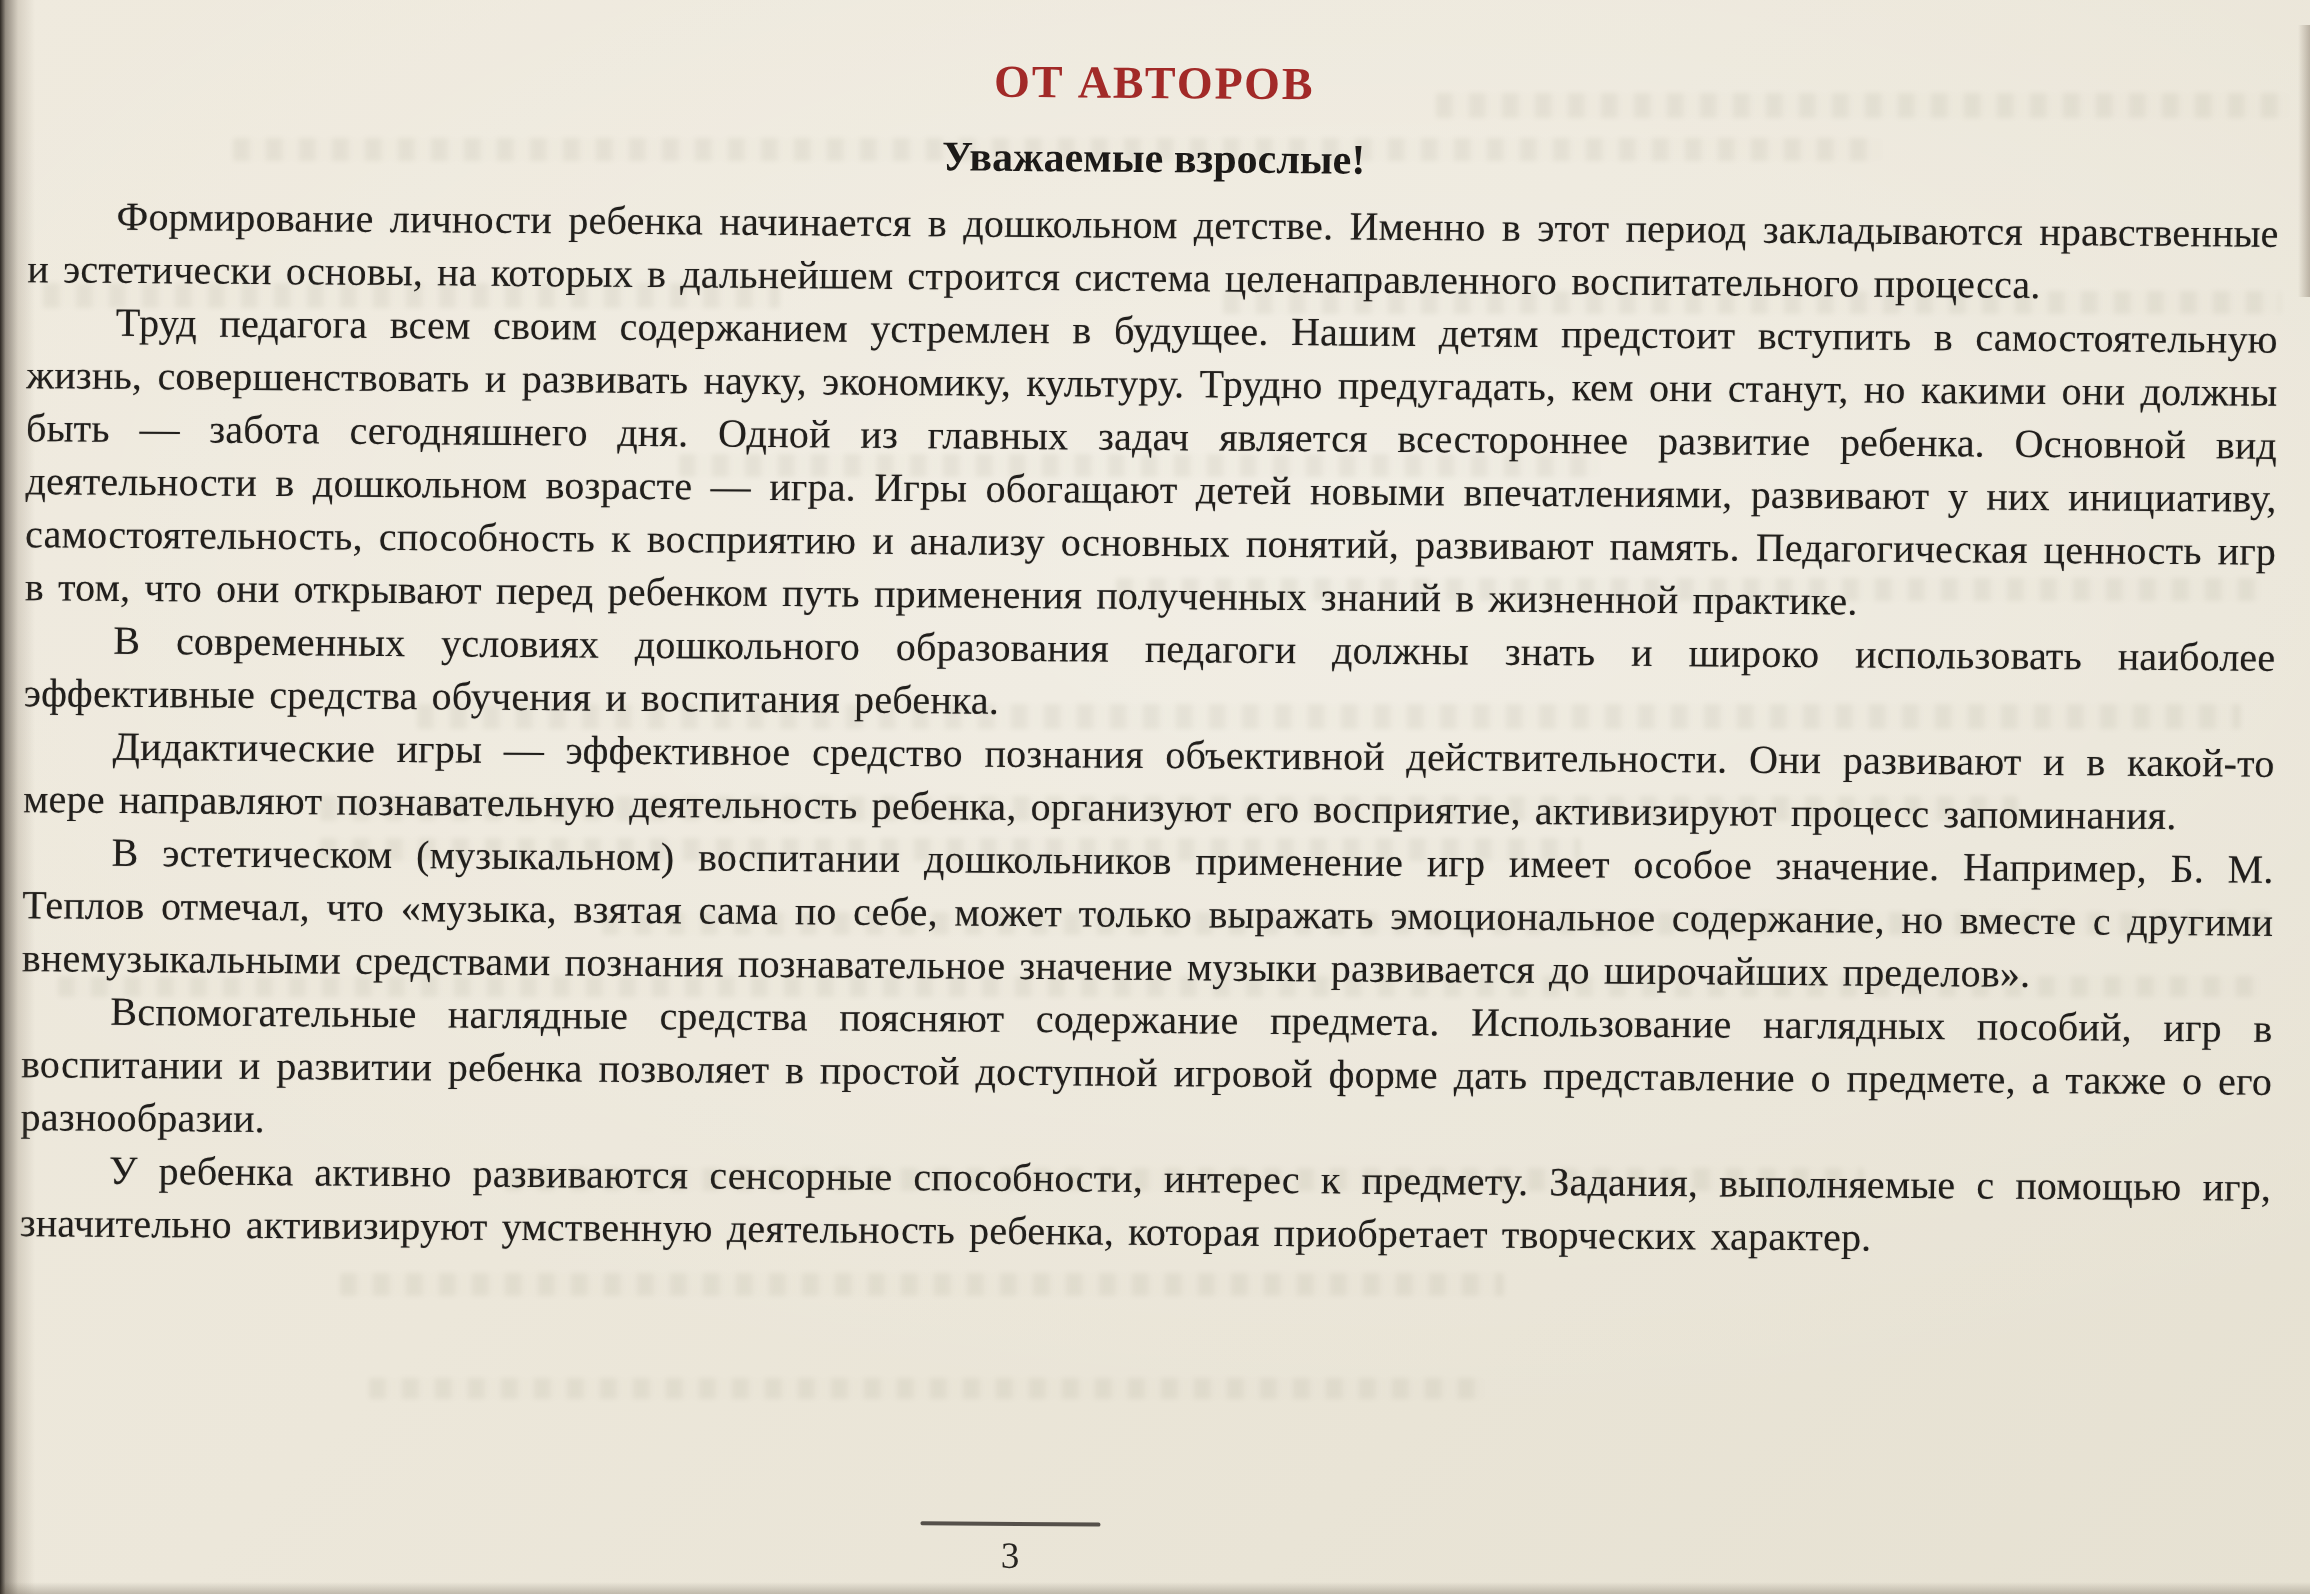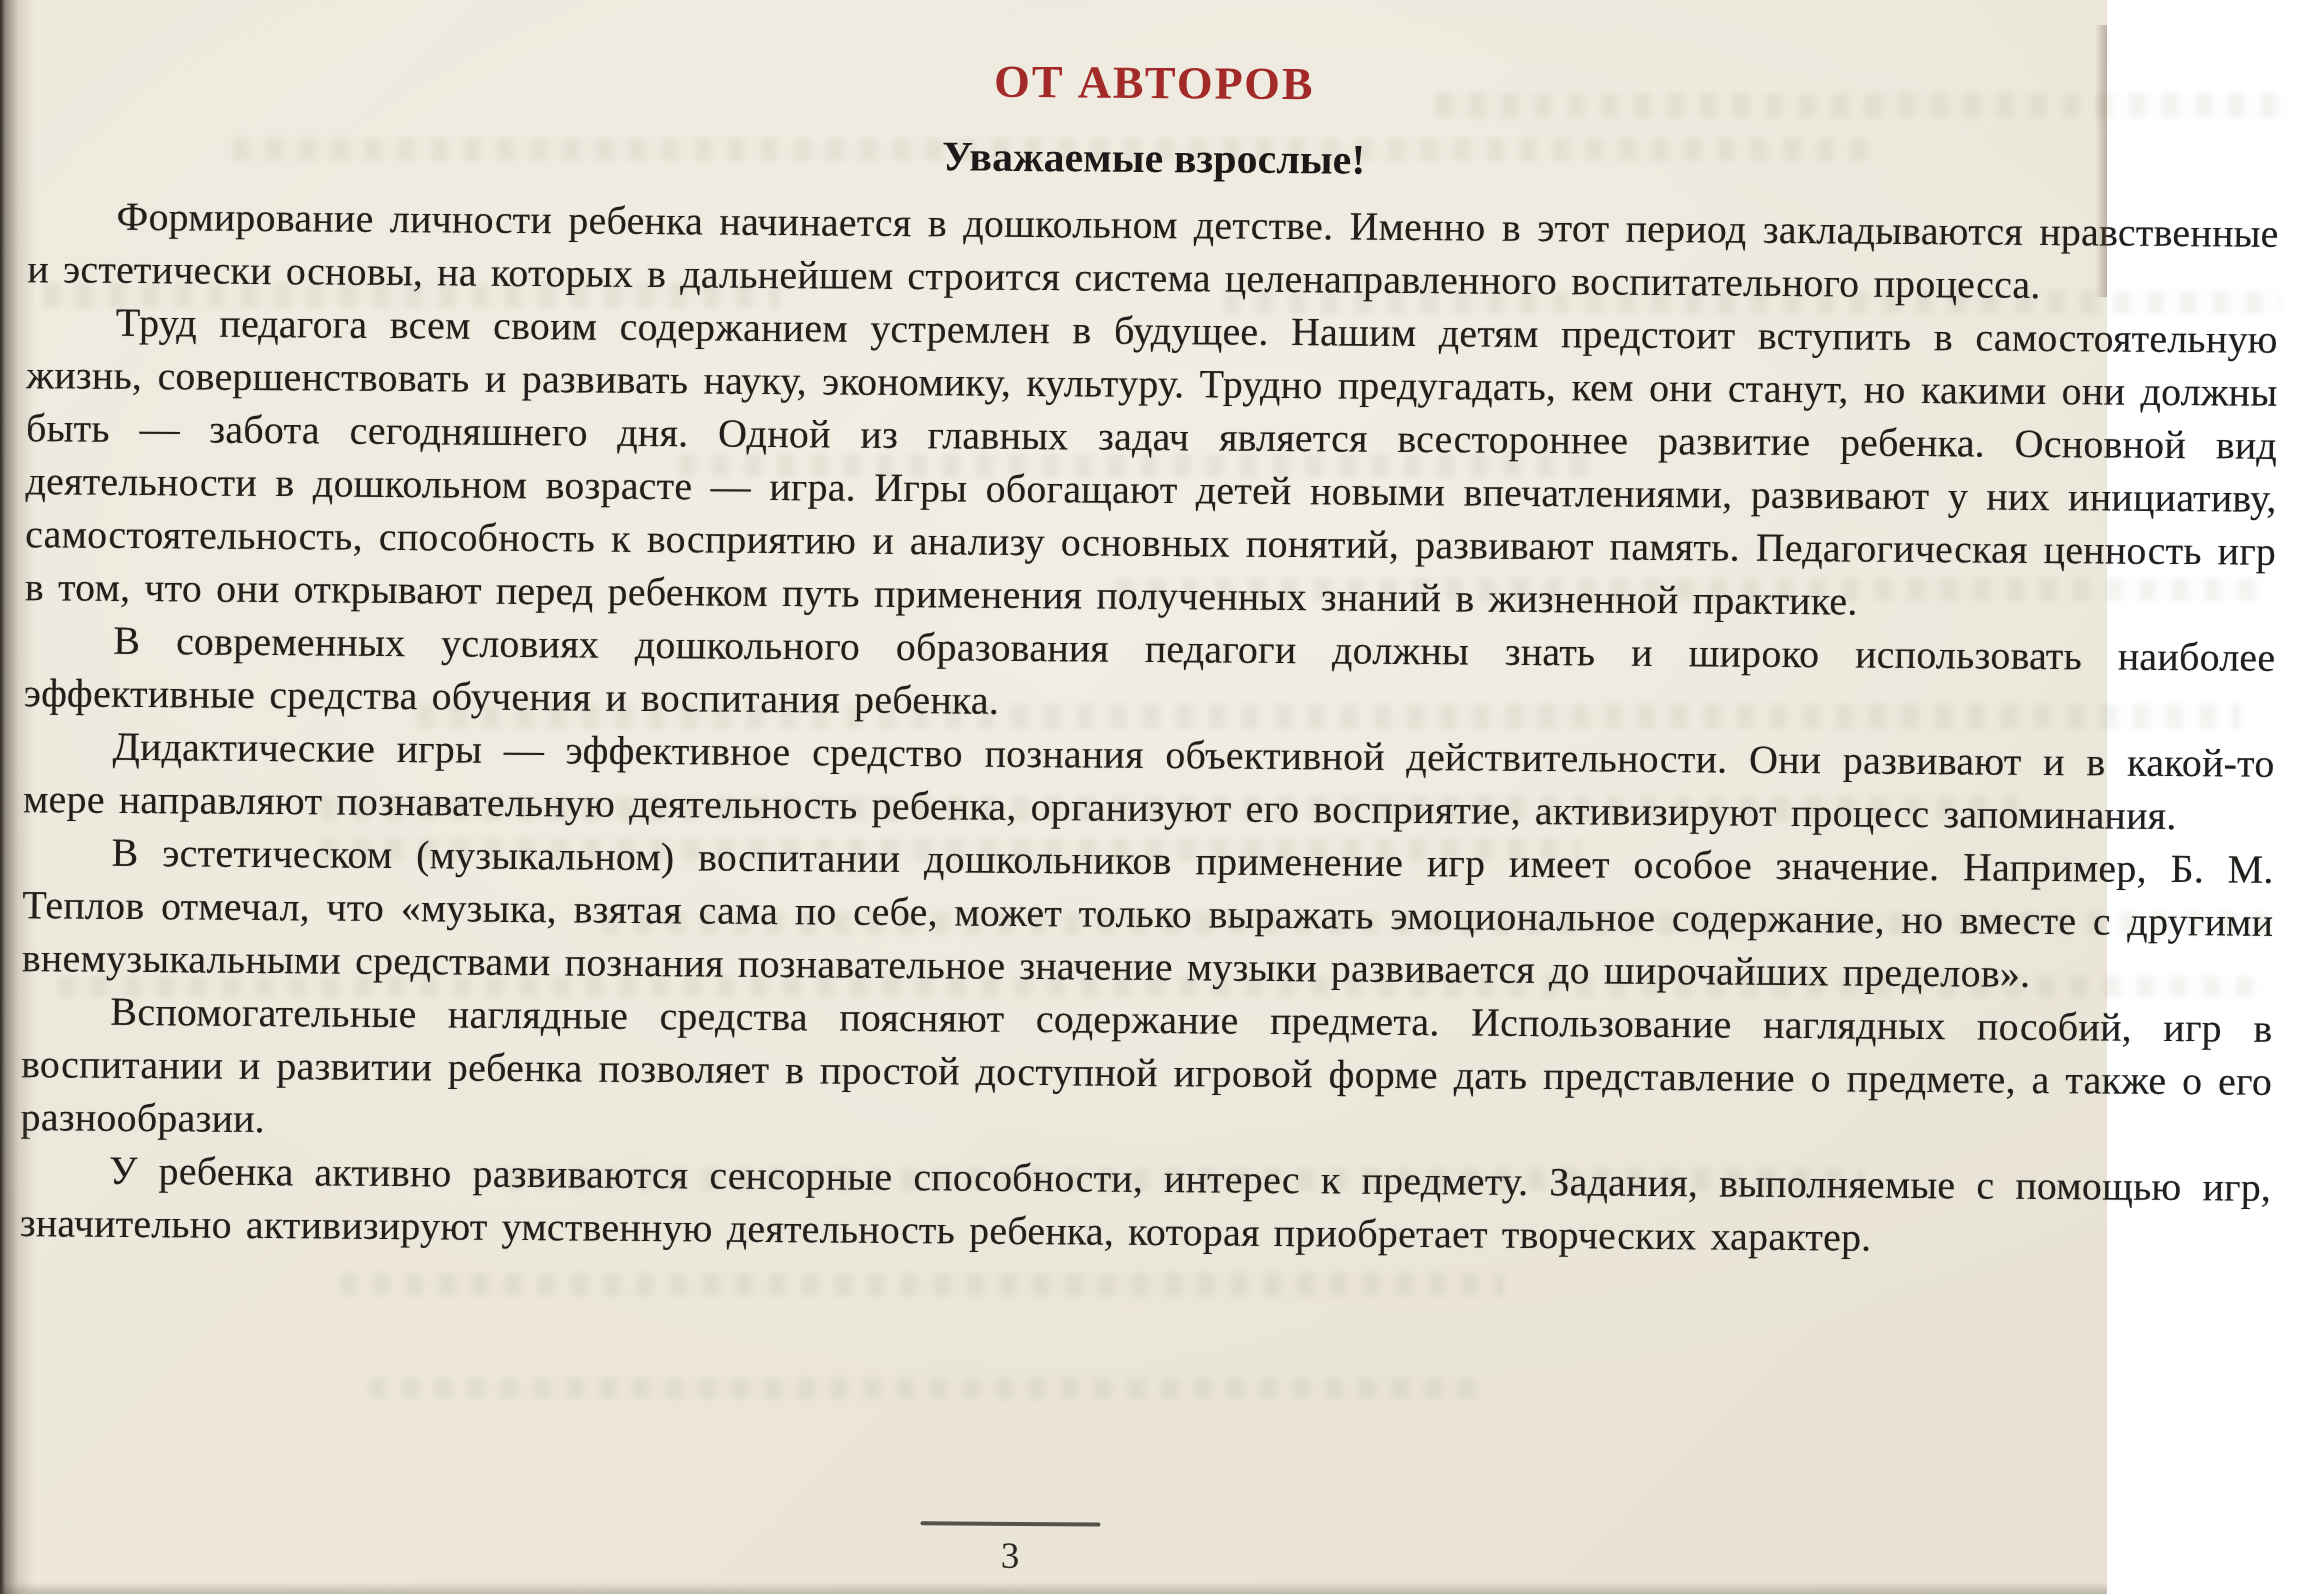--- a/index.html
+++ b/index.html
@@ -3,21 +3,21 @@
 <meta charset="utf-8">
 <style>
   html, body {
     margin: 0; padding: 0;
     width: 2310px; height: 1594px;
     overflow: hidden;
     font-family: "Liberation Serif", "DejaVu Serif", serif;
   }
   .page {
     position: relative;
-    width: 2107px; height: 1594px;
+    width: 2310px; height: 1594px;
     color: #211f1c;
     background:
       radial-gradient(130% 100% at 60% 35%, rgba(255,255,255,0.30) 0%, rgba(255,255,255,0) 55%),
       linear-gradient(135deg, #efeade 0%, #ece7da 45%, #e6e1d2 100%);
   }
   
   .edge-left {
     position: absolute; left: 0; top: 0; bottom: 0; width: 35px;
     background: linear-gradient(to right,
       rgba(24,19,15,0.90) 0%, rgba(58,48,38,0.50) 16%,

